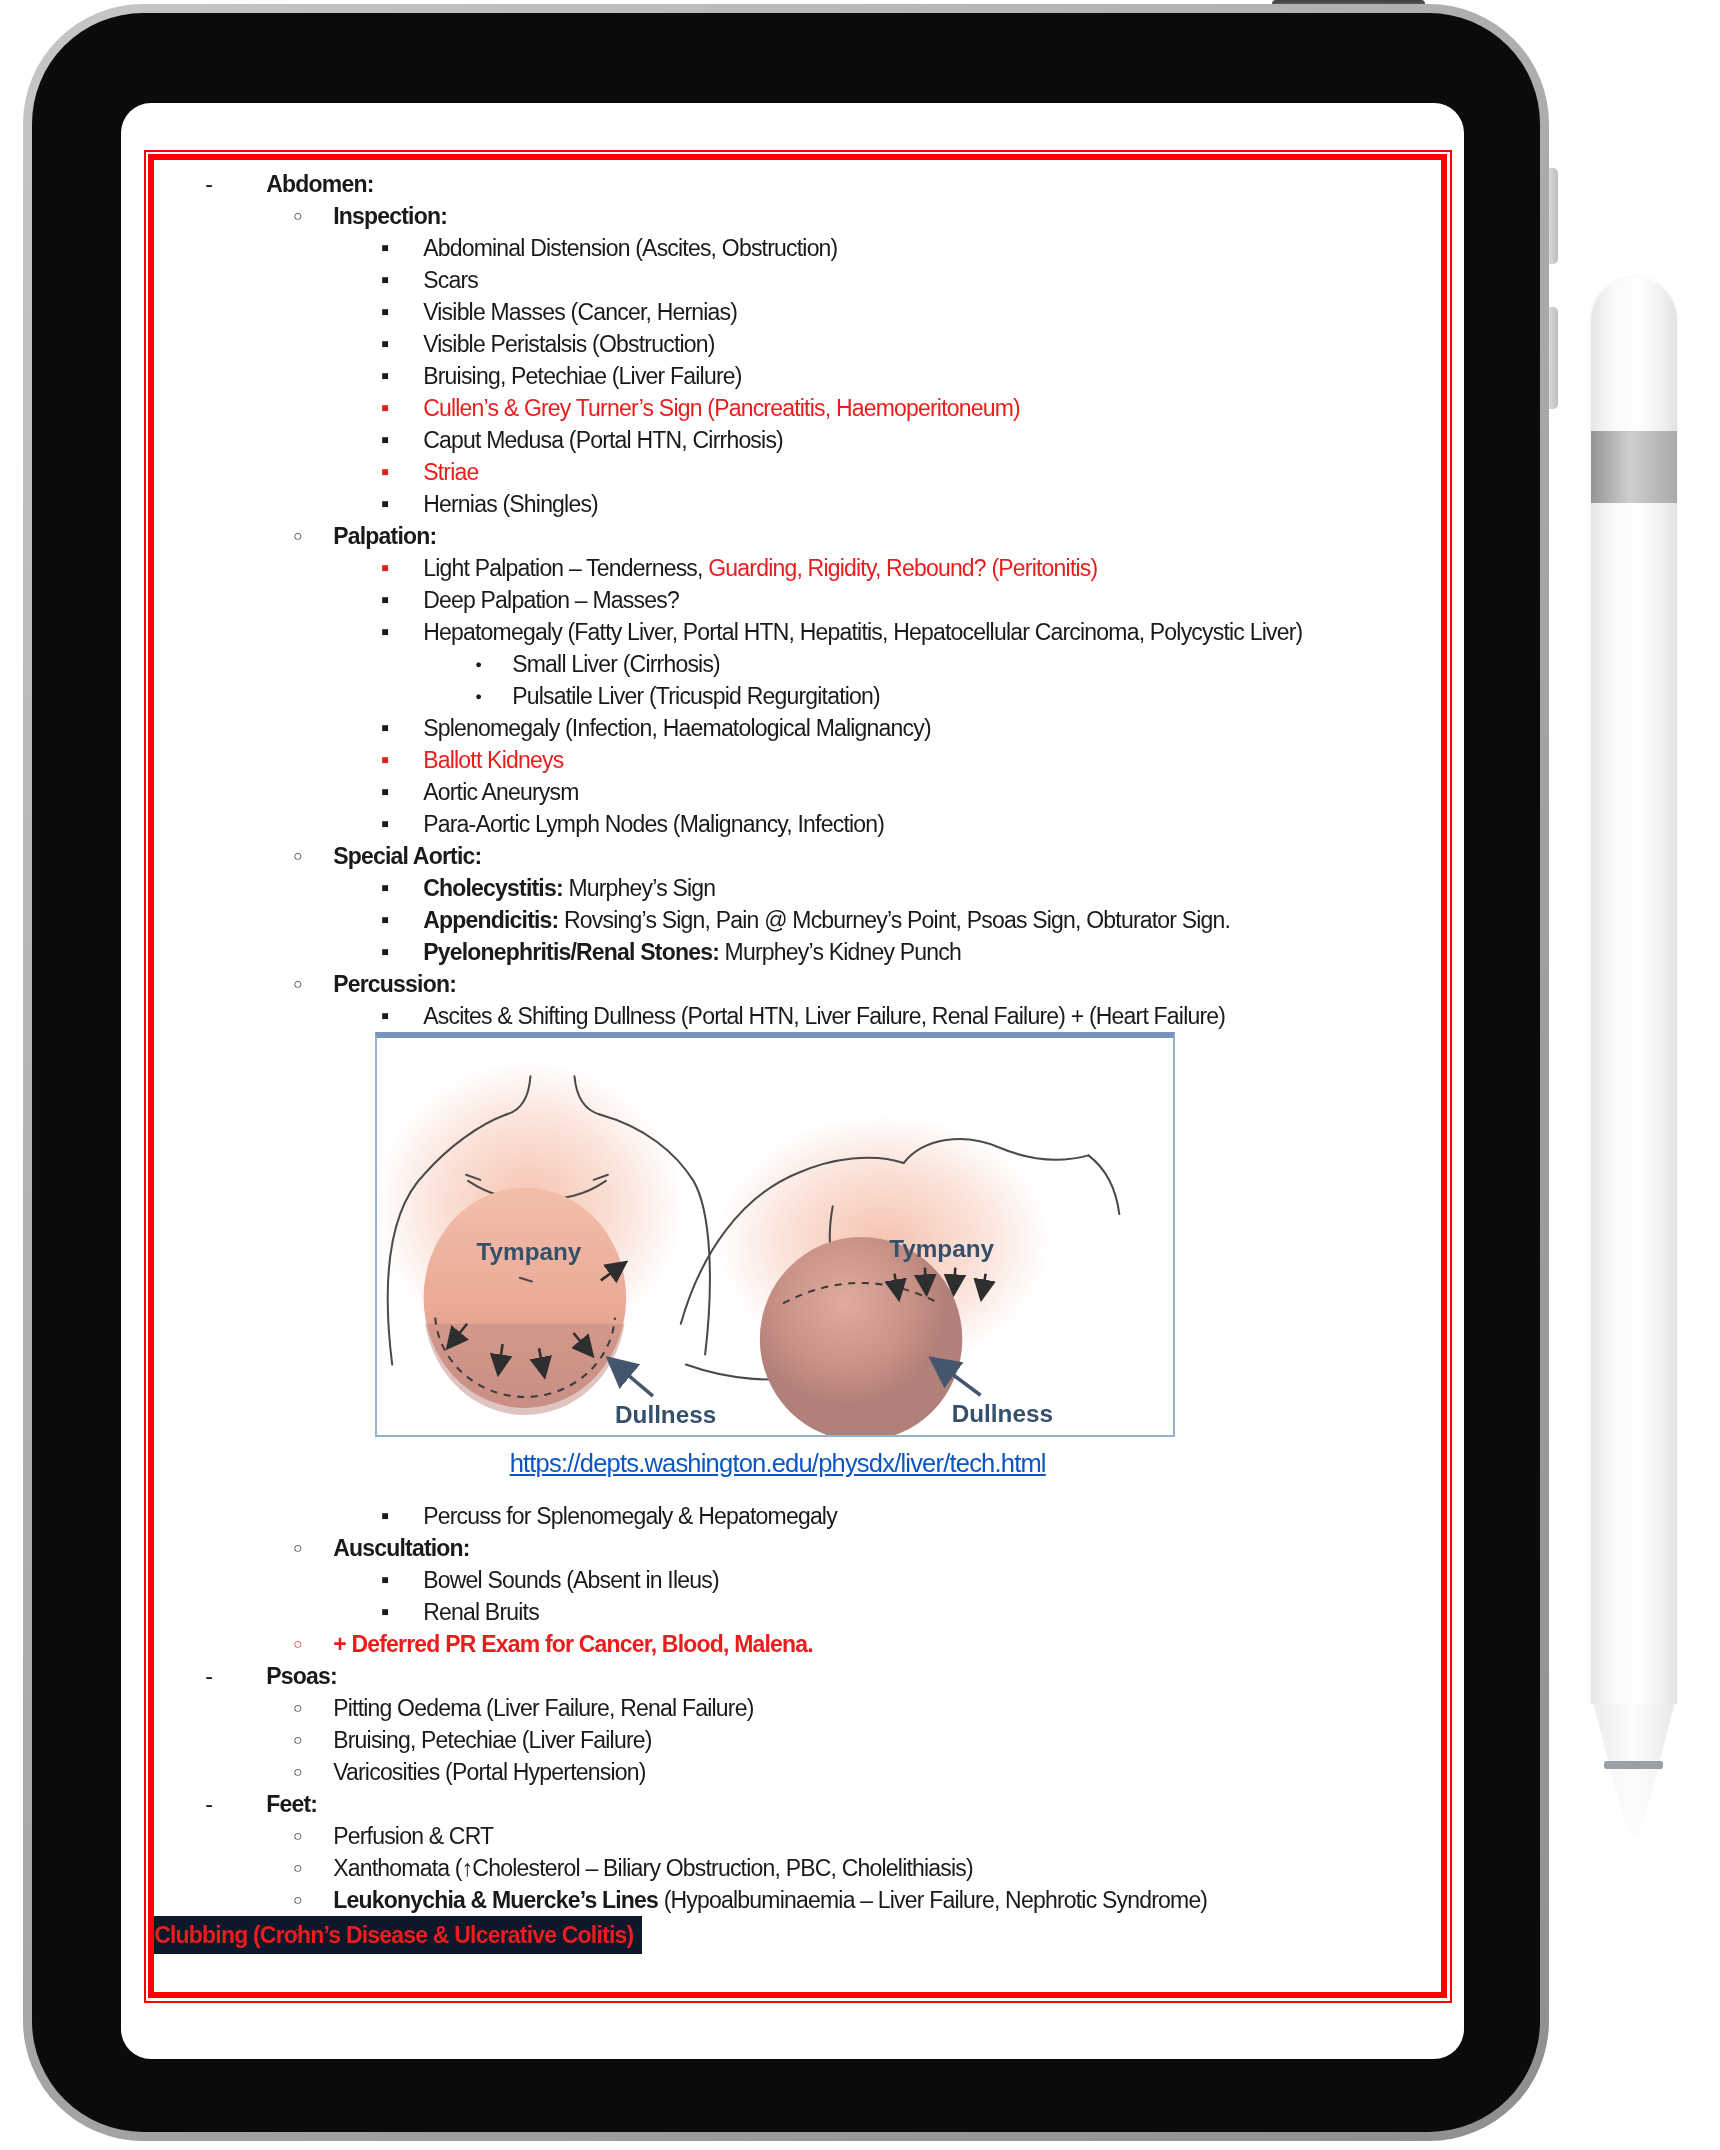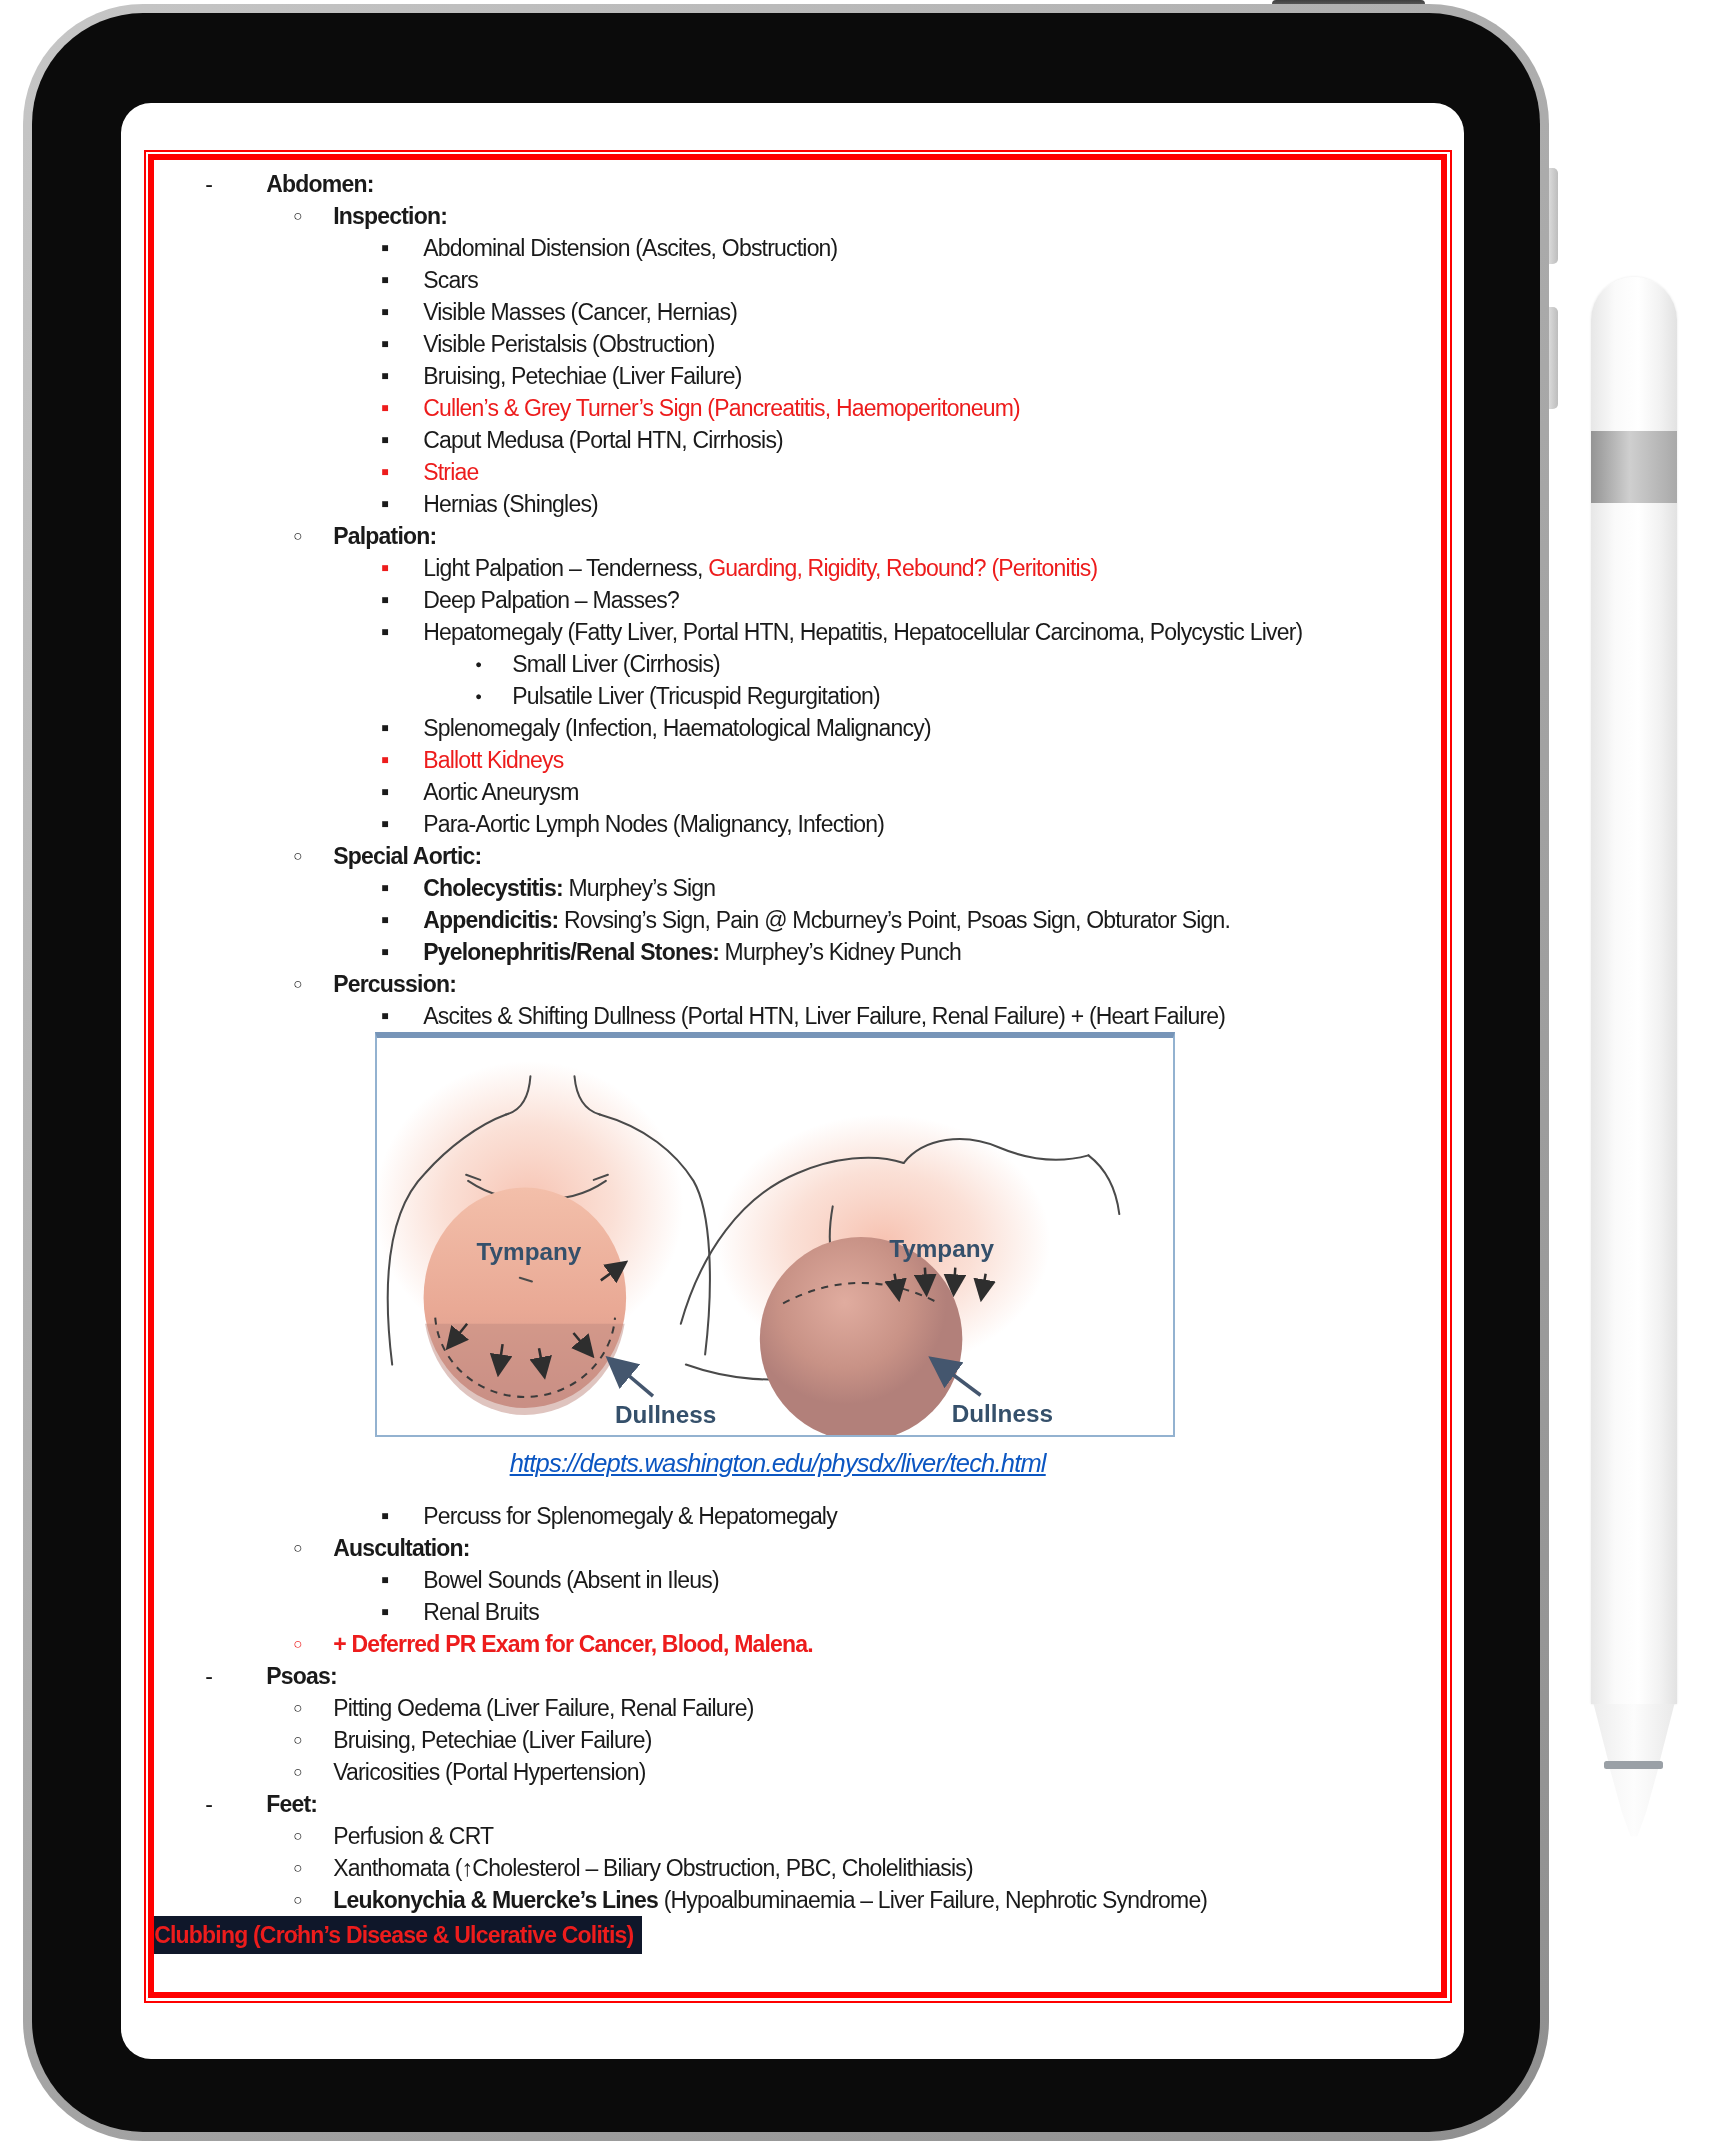--- a/index.html
+++ b/index.html
@@ -37,21 +37,21 @@
   .l3 .marker{left:227px;font-size:12.2px;} .l3 .text{padding-left:269px;display:inline-block;}
   .l4 .marker{left:321px;font-size:11.2px;} .l4 .text{padding-left:358px;display:inline-block;}
   .hl .text{background:#0f172a;box-shadow:-15.3px 0 0 #ffff00;padding:3.1px 8.2px 3.1px 0;}
 
   
   .figwrap{margin-left:221px;width:800px;}
   .figbox{height:405px;box-sizing:border-box;background:#ffffff;
           border:2px solid #93b2d0;border-top:6.6px solid #7795b8;}
   .figbox svg{width:100%;height:100%;display:block;}
   .caption{width:805px;margin-left:221px;text-align:center;
-           font-size:25.5px;line-height:31px;margin-top:10.2px;margin-bottom:21.4px;font-style:italic;}
+           font-size:25.5px;line-height:31px;margin-top:10.2px;margin-bottom:21.4px;}
   .caption a{color:#0b56c2;text-decoration:underline;cursor:pointer;}
 
   .fig-label{font-weight:700;font-size:48px;fill:#35506b;letter-spacing:0;}
   .fig-outline{fill:none;stroke:#4a4a4a;stroke-width:4;stroke-linecap:round;}
   .fig-dash{fill:none;stroke:#3b3b3b;stroke-width:4;stroke-dasharray:14 13;}
   .fig-arrow{stroke:#2e2e2e;stroke-width:5;}
   .fig-pointer{stroke:#44566e;stroke-width:7;}
 
   
   .pencil{position:absolute;left:1591px;top:277px;width:86px;}

